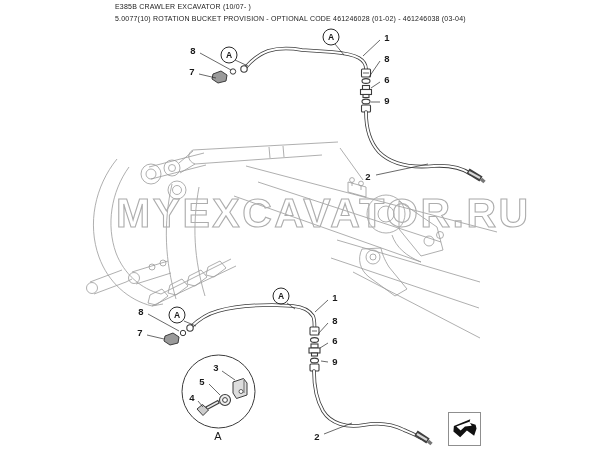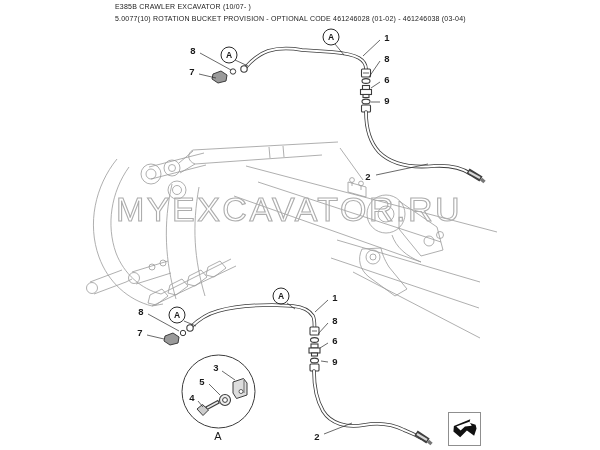--- a/index.html
+++ b/index.html
@@ -9,21 +9,21 @@
   #hdr1{top:3px;}
   #hdr2{top:15px;}
   #art{position:absolute;left:0;top:0;z-index:1;}
   .callout{position:absolute;z-index:3;transform:translate(-50%,-50%);
            color:#1a1a1a;font-size:9.5px;font-weight:bold;line-height:1;}
   .circ{width:15px;height:15px;border:1.1px solid #2a2a2a;border-radius:50%;
         display:flex;align-items:center;justify-content:center;background:transparent;
         font-size:8.5px;}
   .cap{font-size:11px;font-weight:normal;}
   #watermark{position:absolute;left:116px;top:190px;z-index:2;white-space:nowrap;
-             font-size:34px;font-weight:normal;letter-spacing:2.5px;
+             font-size:41px;font-weight:bold;letter-spacing:2.5px;
              color:transparent;text-align:right;-webkit-text-stroke:1.1px #adadad;}
   #logo-box{position:absolute;left:448px;top:412px;width:31px;height:32px;
             border:1px solid #8f8f8f;background:#fff;z-index:3;
             display:flex;align-items:center;justify-content:center;}
 </style>
 </head>
 <body>
 
 <div id="page">
 

